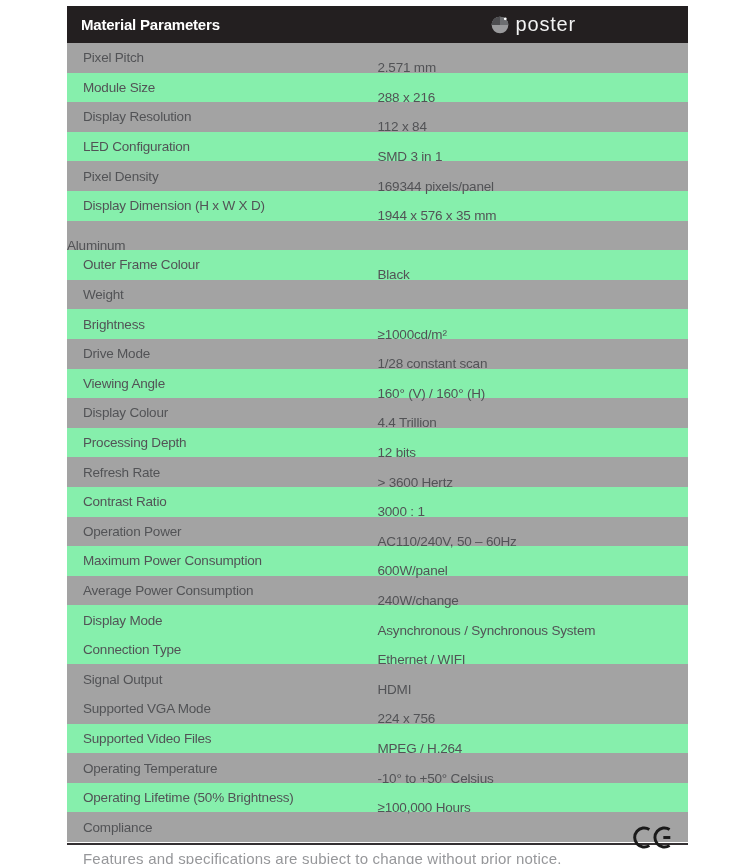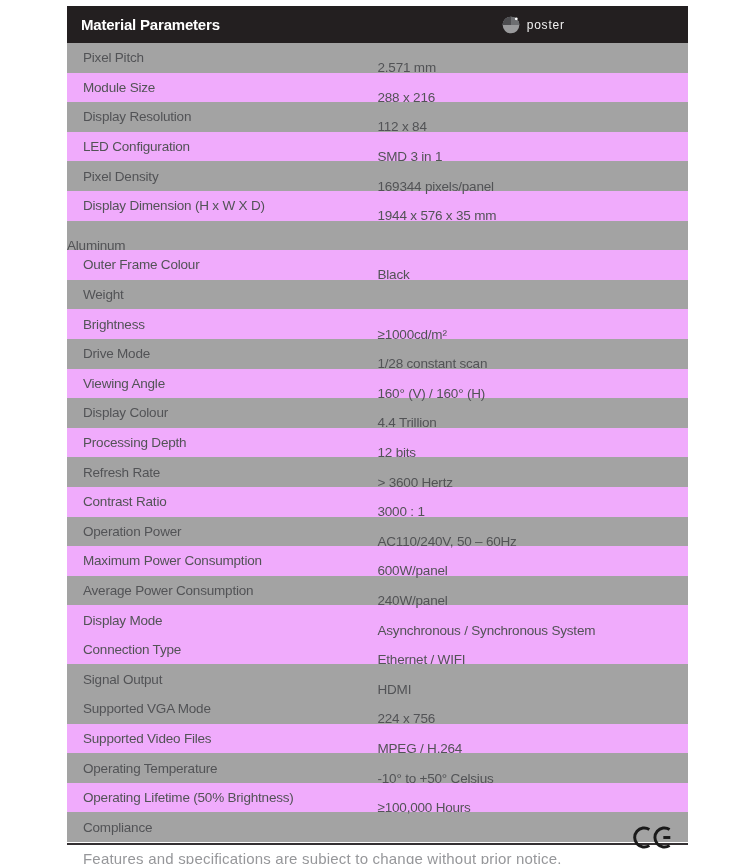--- a/index.html
+++ b/index.html
@@ -14,27 +14,27 @@
     height:37px;background:#231f20;color:#ffffff;
     display:flex;align-items:center;
   }
   .hdr-left{flex:0 0 50%;display:flex;align-items:center;}
   .hdr-title{
     font-size:15px;font-weight:bold;letter-spacing:-0.2px;padding-left:14px;
     white-space:nowrap;
   }
   .hdr-right{flex:0 0 50%;display:flex;align-items:center;justify-content:center;gap:6px;}
   .logo-icon{display:block;}
-  .brand-text{font-size:12px;font-weight:400;letter-spacing:0.8px;color:#f2f2f2;}
+  .brand-text{font-size:20px;font-weight:400;letter-spacing:0.8px;color:#f2f2f2;}
   
   .row{
     height:29.6px;display:flex;align-items:center;background:#a3a3a3;
     color:#525356;font-size:13.5px;letter-spacing:-0.2px;
   }
-  .row.alt{background:#f0abfc;}
+  .row.alt{background:#86efac;}
   .param{flex:0 0 50%;padding-left:16px;box-sizing:border-box;white-space:nowrap;}
   .value{flex:0 0 50%;text-align:left;white-space:nowrap;margin-top:20px;}
   
   .row.compliance .value{display:flex;justify-content:flex-end;padding-right:14px;box-sizing:border-box;}
   
   .footer-rule{border-top:2px solid #343032;margin-top:1px;}
   .footer-note{
     font-size:15px;color:#96979a;letter-spacing:0.2px;
     padding:5px 0 0 16px;white-space:nowrap;
   }
@@ -125,21 +125,21 @@
       <div class="row">
         <div class="param">Operation Power</div>
         <div class="value">AC110/240V, 50 – 60Hz</div>
       </div>
       <div class="row alt">
         <div class="param">Maximum Power Consumption</div>
         <div class="value">600W/panel</div>
       </div>
       <div class="row">
         <div class="param">Average Power Consumption</div>
-        <div class="value">240W/panel</div>
+        <div class="value">240W/change</div>
       </div>
       <div class="row alt">
         <div class="param">Display Mode</div>
         <div class="value">Asynchronous / Synchronous System</div>
       </div>
       <div class="row alt">
         <div class="param">Connection Type</div>
         <div class="value">Ethernet / WIFI</div>
       </div>
       <div class="row">

